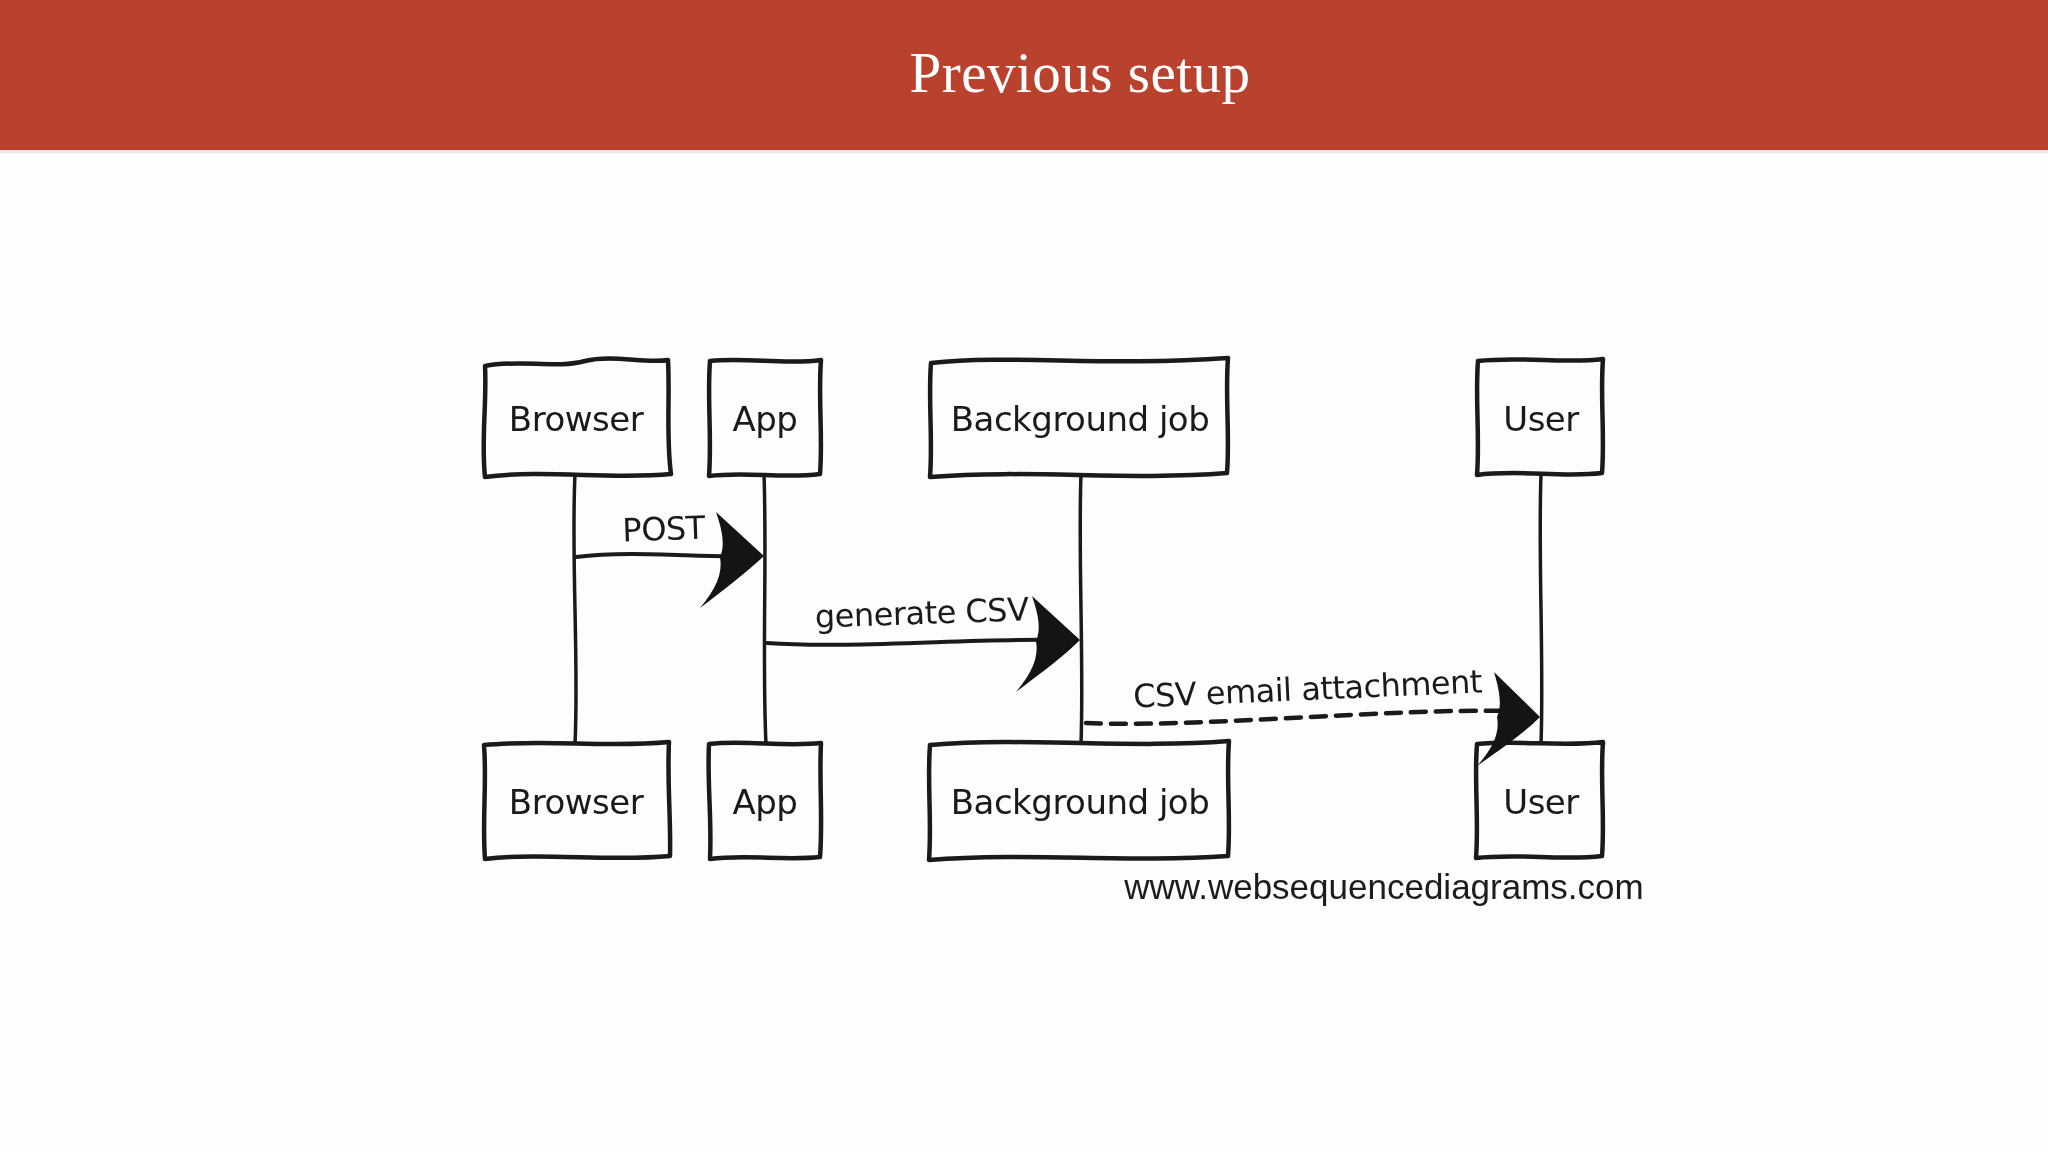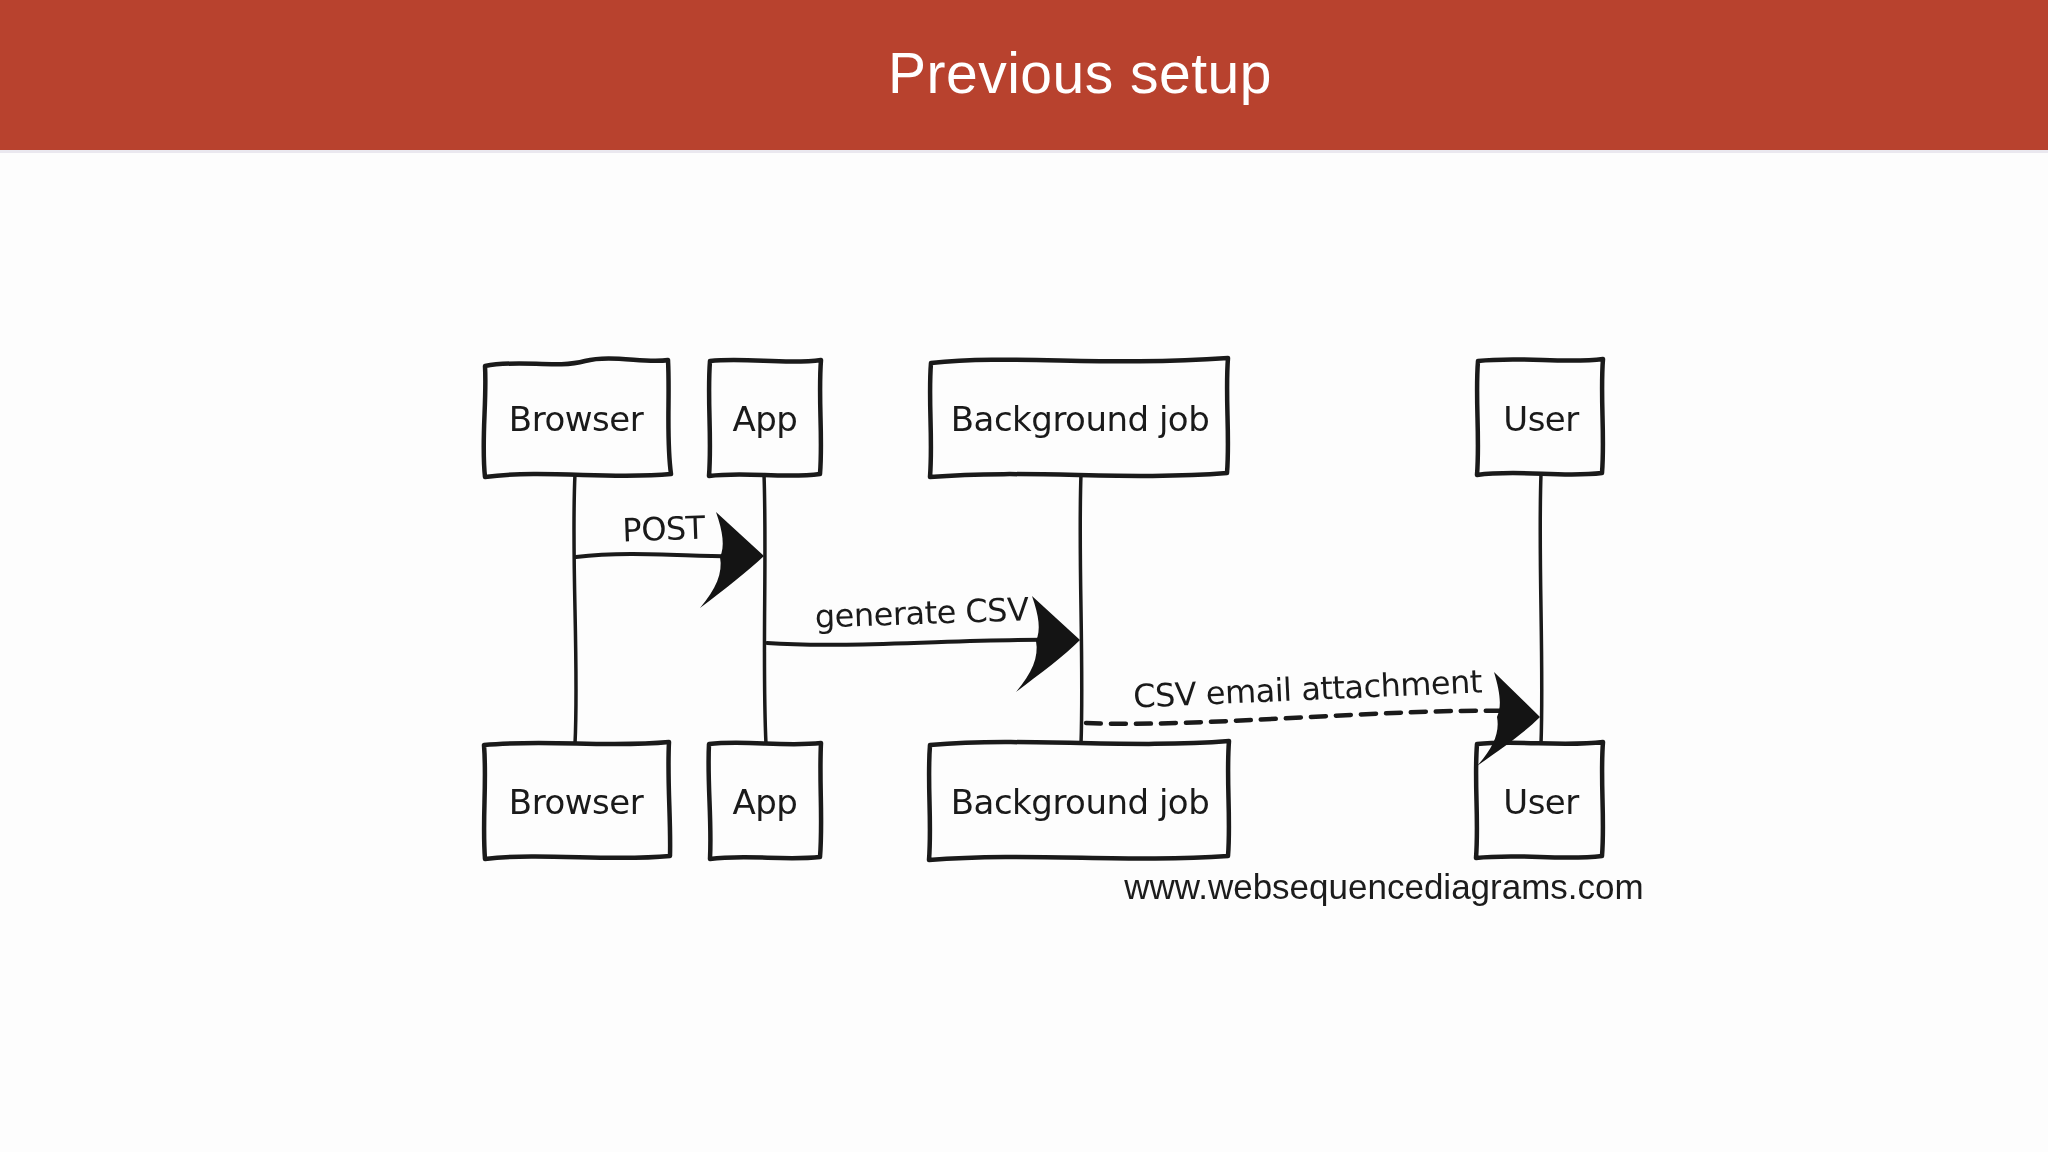--- a/index.html
+++ b/index.html
@@ -18,20 +18,21 @@
   }
   .slide-title {
     position: absolute;
     left: 1080px; top: 40px;
     transform: translateX(-50%);
     color: #ffffff;
     font-size: 57px;
     font-weight: 400;
     letter-spacing: 0.5px;
     white-space: nowrap;
+    font-family: Liberation Serif, serif;
   }
   svg.diagram { position: absolute; left: 0; top: 0; }
   .box {
     fill: #fdfdfd;
     stroke: #1a1a1a;
     stroke-width: 4.5;
     stroke-linejoin: round;
     stroke-linecap: round;
   }
   .lifeline {

